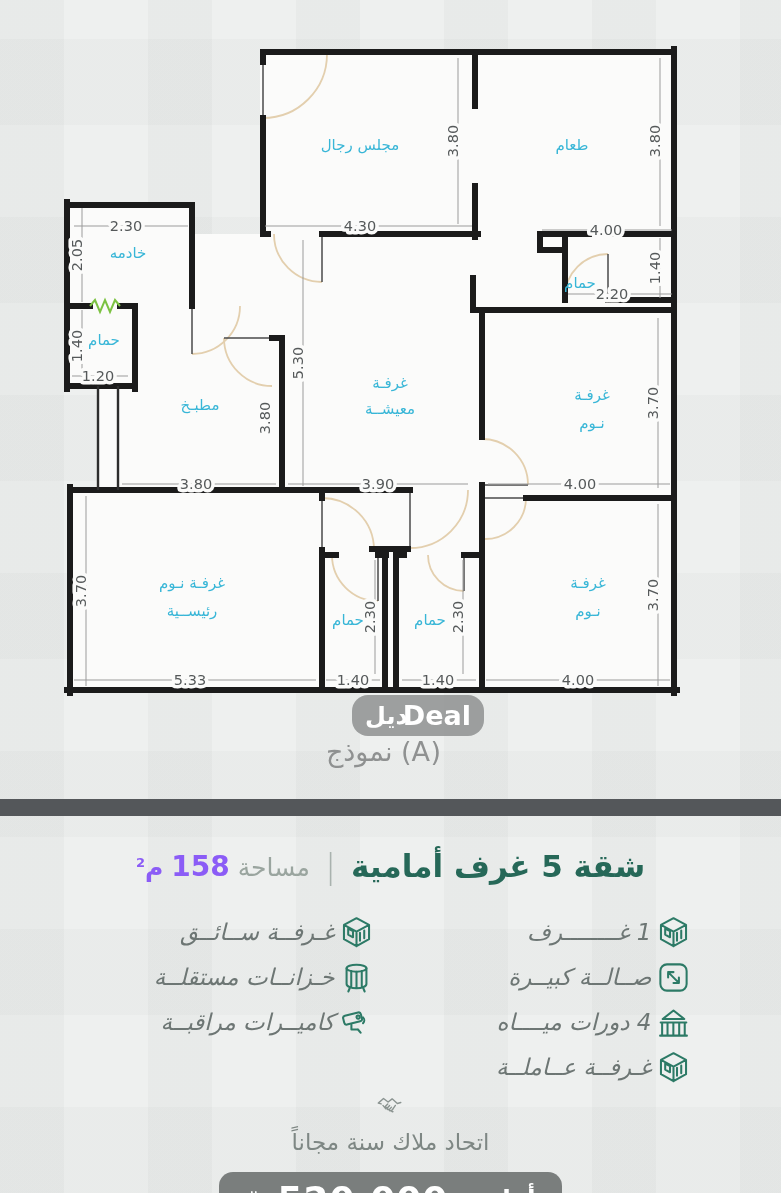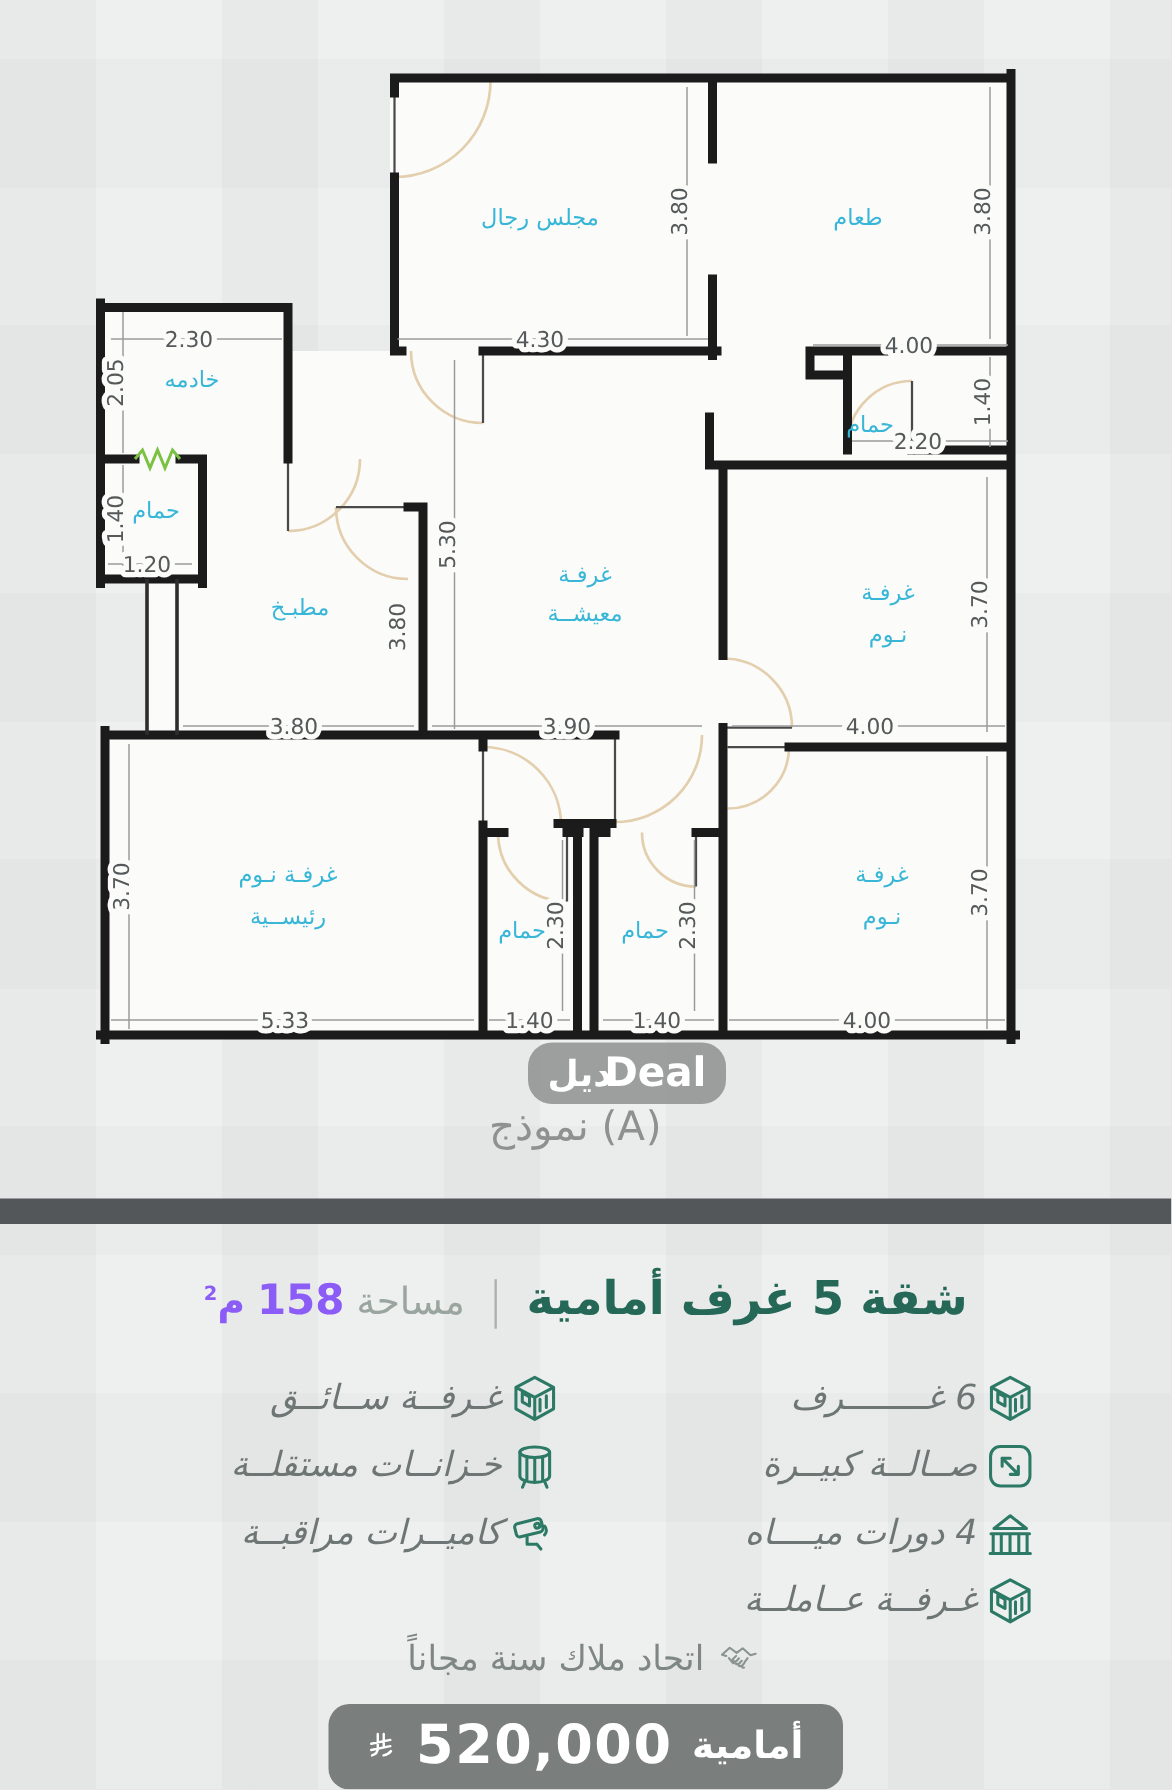--- a/index.html
+++ b/index.html
@@ -40,21 +40,21 @@
   .area .unit{color:#8b5cf6;font-weight:bold;font-size:25px;}
   .area sup{font-size:13px;}
   .features{width:600px;margin:30px auto 0;display:grid;grid-template-columns:1fr 1fr;
             column-gap:34px;row-gap:9px;direction:rtl;}
   .feature{display:flex;direction:rtl;align-items:center;gap:4px;height:36px;font-style:italic;}
   .feature .icon{width:35px;height:35px;flex:0 0 auto;}
   .feature .icon svg{width:100%;height:100%;stroke:#2c7a66;fill:none;stroke-width:1.4;
                      stroke-linecap:round;stroke-linejoin:round;}
   .feature .label{font-size:23px;color:#6d7674;white-space:nowrap;}
   .bonus{display:flex;direction:rtl;justify-content:center;align-items:center;gap:10px;
-         margin-top:8px;color:#7e8784;font-size:23px;}
+         margin-top:8px;color:#7e8784;font-size:23px;flex-direction:column;}
   .bonus svg{width:30px;height:26px;stroke:#8a9390;fill:none;stroke-width:1.2;
              stroke-linecap:round;stroke-linejoin:round;}
   .price{margin:17px auto 0;width:max-content;background:#7a7e7d;border-radius:14px;
          padding:7px 26px 9px;display:flex;direction:rtl;align-items:center;gap:13px;color:#fff;}
   .price .pl{font-size:25px;font-weight:bold;}
   .price .pv{font-size:36px;font-weight:bold;letter-spacing:1px;}
   .price svg{width:19px;height:22px;stroke:#fff;fill:none;stroke-width:1.7;
              stroke-linecap:round;stroke-linejoin:round;}
 </style>
 </head>
@@ -218,21 +218,21 @@
 
     <div class="features">
       <div class="feature">
         <span class="icon">
           <svg viewBox="0 0 24 24">
               <path d="M12 2.2 20.6 6.8 12 11.4 3.4 6.8Z M3.4 6.8V16.6L12 21.4M20.6 6.8V16.6L12 21.4 12 11.4"></path>
               <path d="M6.3 9.3 9.6 11.1V15.3L6.3 13.4Z"></path>
               <path d="M14.4 12.2V17.6M17.3 10.6V16"></path>
             </svg>
         </span>
-        <span class="label">6 غــــــــرف</span>
+        <span class="label">1 غــــــــرف</span>
       </div>
       <div class="feature">
         <span class="icon">
           <svg viewBox="0 0 24 24">
               <path d="M12 2.2 20.6 6.8 12 11.4 3.4 6.8Z M3.4 6.8V16.6L12 21.4M20.6 6.8V16.6L12 21.4 12 11.4"></path>
               <path d="M6.3 9.3 9.6 11.1V15.3L6.3 13.4Z"></path>
               <path d="M14.4 12.2V17.6M17.3 10.6V16"></path>
             </svg>
         </span>
         <span class="label">غـرفــة ســائــق</span>

